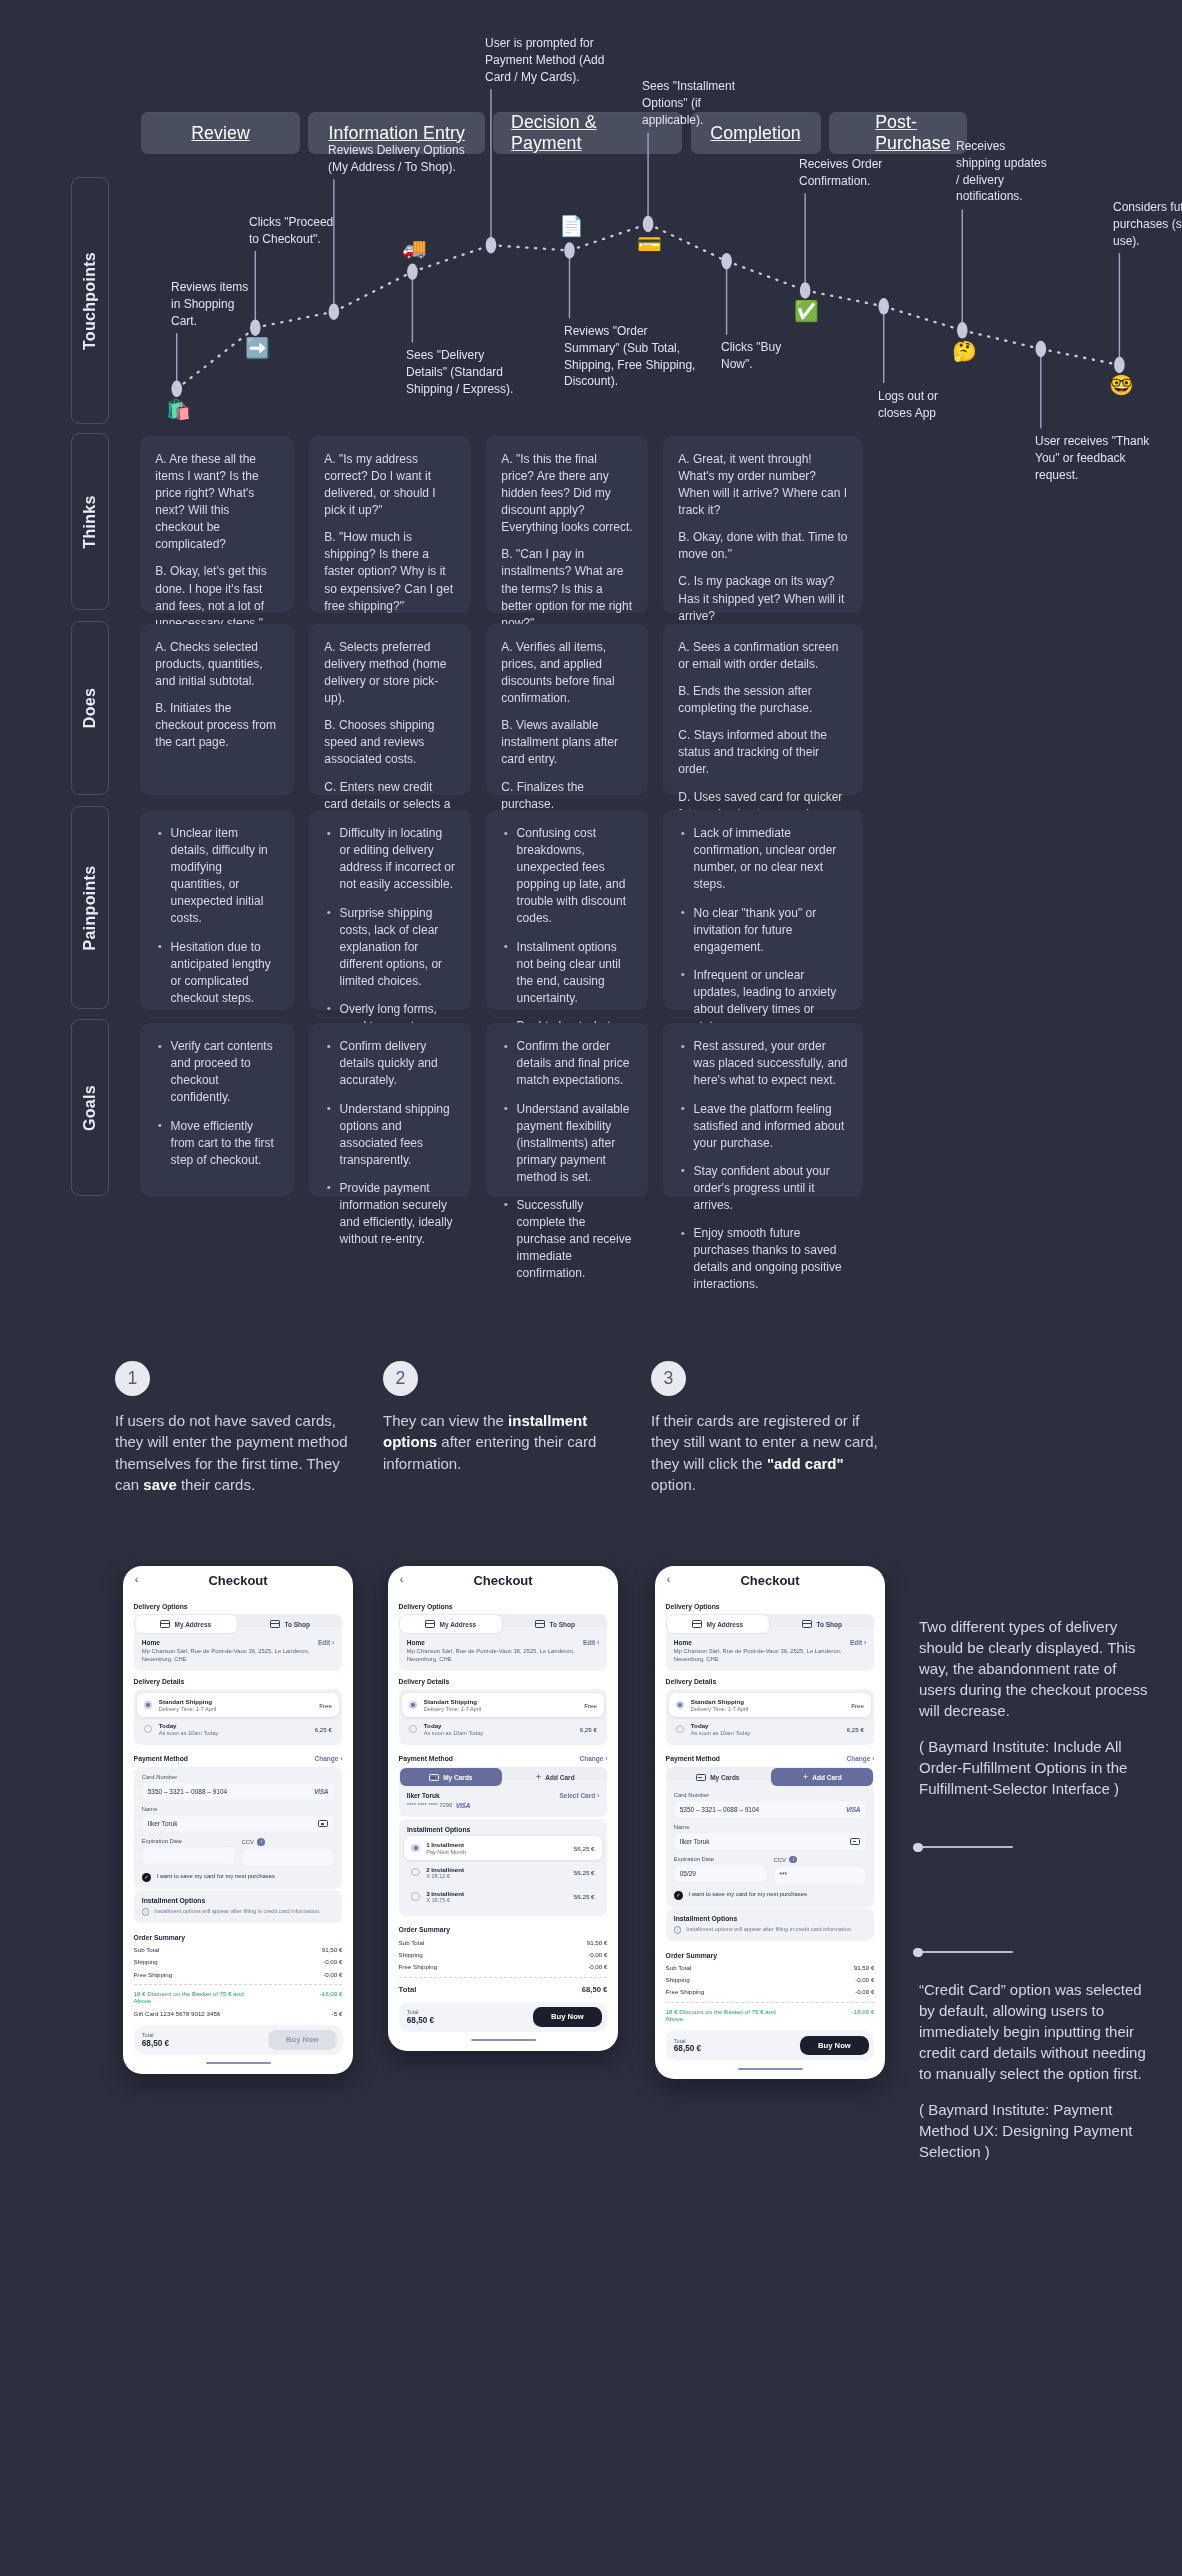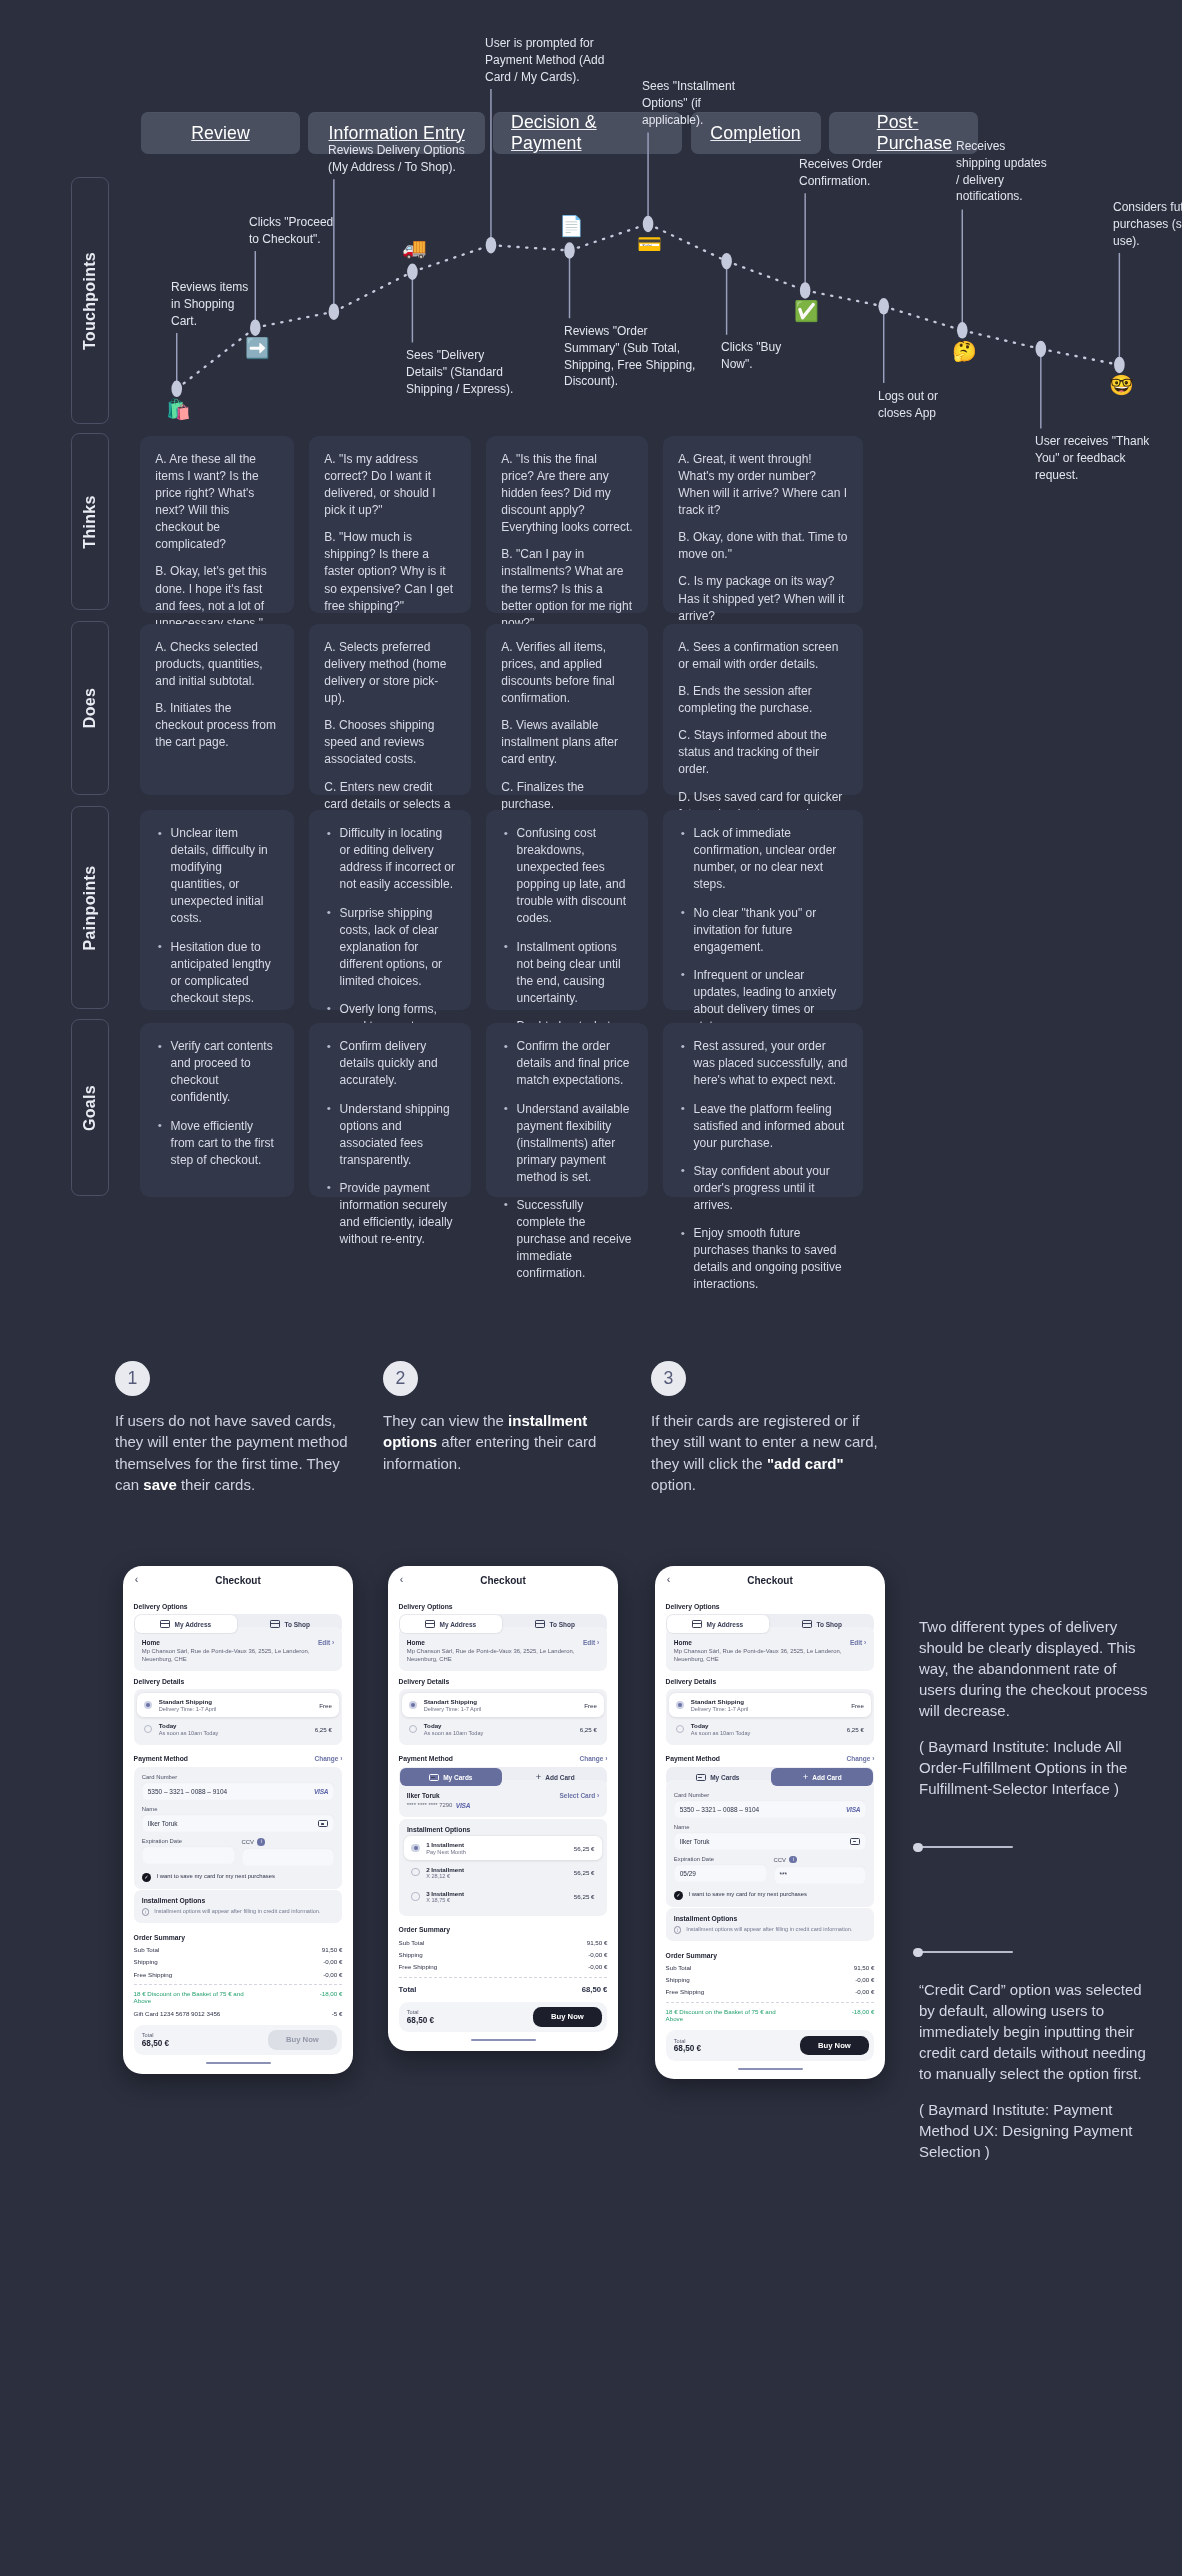--- a/index.html
+++ b/index.html
@@ -19,21 +19,21 @@
     border-radius:7px;
     height:42px; display:flex; align-items:center; justify-content:center;
     font-size:17.7px; letter-spacing:0.1px;
     padding:0 17.7px;
     box-shadow:0 0.6px 0 rgba(255,255,255,.05) inset;
   }
   .phase-tab.w1 { width:159px; }
   .phase-tab.w2 { width:177px; }
   .phase-tab.w3 { width:189px; }
   .phase-tab.w4 { width:130px; }
-  .phase-tab.w5 { width:149px;padding-left:48px; }
+  .phase-tab.w5 { width:138px;padding-left:48px; }
 
   
   .row-label {
     position:absolute; left:71px;
     width:38px;
     border:0.9px solid #4b5064;
     border-radius:8.2px;
     display:flex; align-items:center; justify-content:center;
     background:transparent;
   }
@@ -90,21 +90,21 @@
     overflow:hidden;
     box-shadow:0 8.2px 23.6px rgba(0,0,0,.35);
     color:#1d2030;
     font-size:6.5px;
   }
   .ph-top {
     display:flex; align-items:center; justify-content:center;
     height:29.5px; position:relative;
   }
   .ph-back { position:absolute; left:11.8px; top:8.2px; font-size:10.6px; color:#3a3f55; line-height:1; }
-  .ph-title { font-size:10px; font-weight:bold; color:#1d2030; }
+  .ph-title { font-size:13px; font-weight:bold; color:#1d2030; }
   .ph-body { padding:0 10.6px 9.4px 10.6px; }
   .sec-head {
     font-size:6.8px; font-weight:bold; color:#1d2030;
     margin:7px 0 4.7px 0; display:flex; justify-content:space-between; align-items:center;
   }
   .sec-head .link { color:#6a72a5; font-weight:bold; font-size:6.5px; }
   .seg {
     display:flex; background:#eceef3; border-radius:7px; height:20px;
     align-items:center; overflow:hidden;
   }

